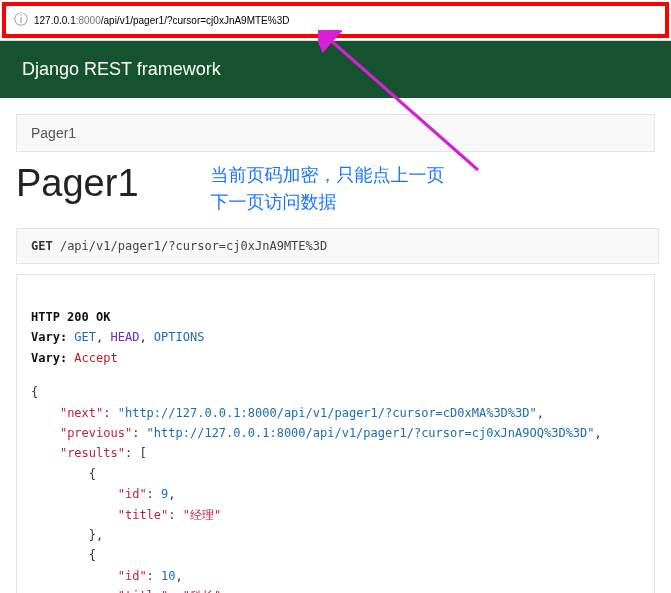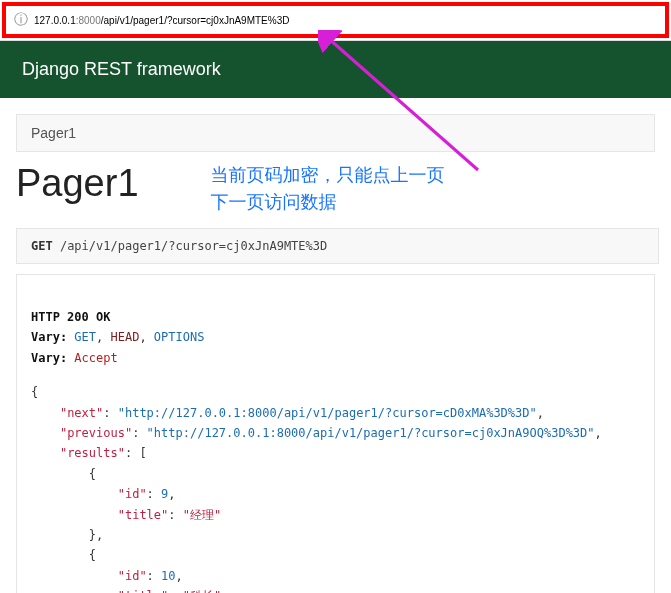--- a/index.html
+++ b/index.html
@@ -24,21 +24,21 @@
     .annotation { color: #1874ff; font-size: 18px; margin-left: 72px; line-height: 1.5; white-space: pre-line; }
     
     .req-box { margin: 6px 12px 10px 16px; border: 1px solid #e5e5e5; background: #f8f8f8; padding: 10px 14px; font-family: Consolas, Monaco, monospace; font-size: 12px; }
     .req-method { font-weight: bold; color: #333; }
     .req-url { color: #444; }
     
     .resp-box { margin: 0 16px; border: 1px solid #e5e5e5; background: #fff; padding: 12px 14px; font-family: Consolas, Monaco, monospace; font-size: 12px; line-height: 1.7; }
     .resp-status { font-weight: bold; color: #111; margin-top: 20px; }
     .hdr-name { font-weight: bold; color: #111; }
     .kw-get { color: #1a6db3; }
-    .kw-head { color: #7f1d1d; }
+    .kw-head { color: #6d28d9; }
     .kw-opt { color: #1a6db3; }
     .ct-val { color: #1a6db3; }
     .vary-val { color: #b91c1c; }
     
     .json-body { margin-top: 14px; color: #333; white-space: pre; }
     .j-brace { color: #333; }
     .j-key { color: #c02040; }
     .j-str { color: #c02040; }
     .j-url { color: #1a6db3; }
     .j-num { color: #1a6db3; }

